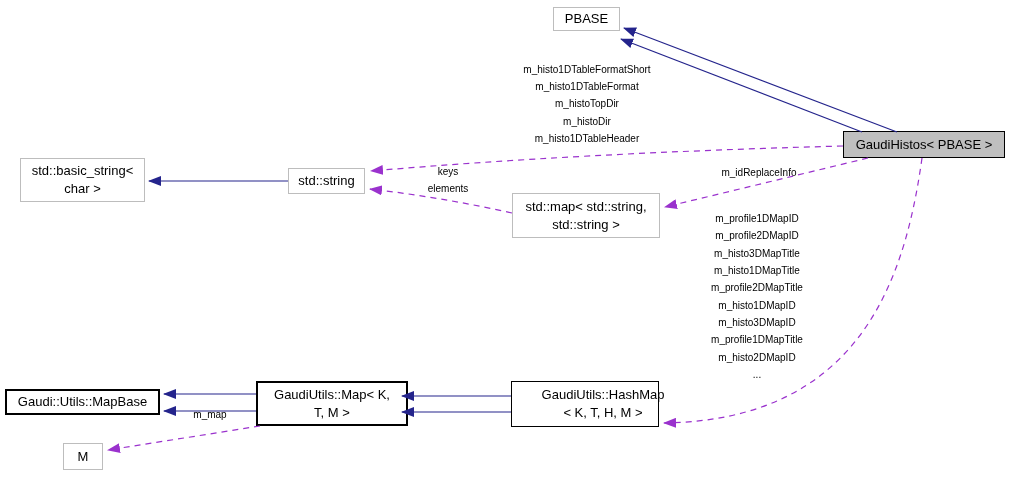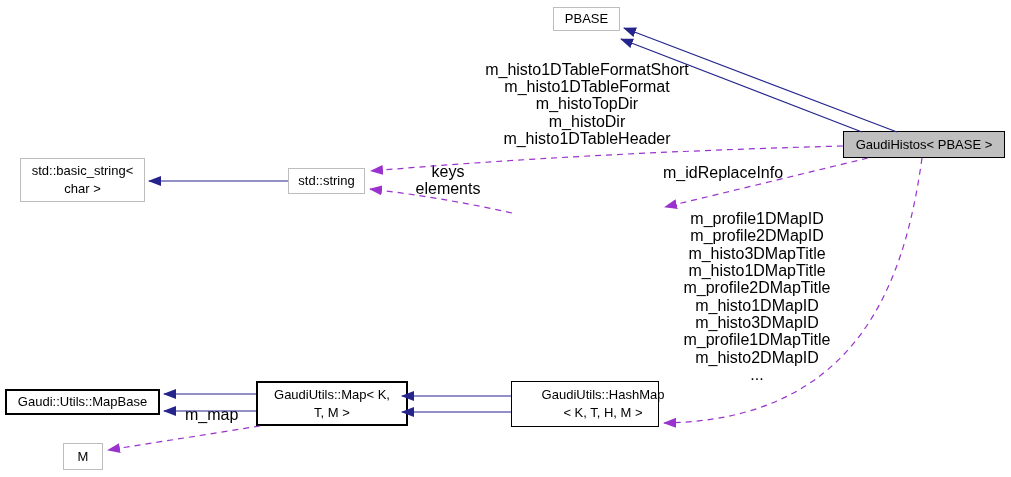--- a/index.html
+++ b/index.html
@@ -19,21 +19,21 @@
     align-items:center;justify-content:center;
     font-size:13px;color:#000;text-align:center;
     line-height:1.35;white-space:nowrap;
     z-index:1;
   }
   .node.black{border:2px solid var(--border-black,#000);justify-content:center;}
   .node.black-thin{border:1.5px solid var(--border-black,#000);padding-left:36px;}
   .node.highlight{background:var(--highlight-fill,#bfbfbf);border:1.5px solid var(--border-black,#000);}
   .edge-label{
     position:absolute;
-    font-size:16px;color:#000;
+    font-size:10px;color:#000;
     text-align:center;line-height:17.2px;
     z-index:1;white-space:nowrap;
   }
   svg.edges{
     position:absolute;left:0;top:0;
     pointer-events:none;z-index:2;
   }
   .e-solid{stroke:var(--edge-solid,#191970);fill:none;stroke-width:1.2px;}
   .e-dash{stroke:var(--edge-dashed,#9a32cd);fill:none;stroke-width:1.2px;stroke-dasharray:6 5;}
   .f-solid{fill:var(--edge-solid,#191970);stroke:none;}
@@ -54,20 +54,24 @@
 
   <div class="node" style="left:20px;top:158px;width:125px;height:44px">
     <span>std::basic_string&lt;</span>
     <span>char &gt;</span>
   </div>
 
   <div class="node" style="left:288px;top:168px;width:77px;height:26px">
     <span>std::string</span>
   </div>
 
+  <div class="node" style="left:512px;top:193px;width:148px;height:45px">
+    <span>std::map&lt; std::string,</span>
+    <span>std::string &gt;</span>
+  </div>
 
   <div class="node black" style="left:5px;top:389px;width:155px;height:26px">
     <span>Gaudi::Utils::MapBase</span>
   </div>
 
   <div class="node black" style="left:256px;top:381px;width:152px;height:45px">
     <span>GaudiUtils::Map&lt; K,</span>
     <span>T, M &gt;</span>
   </div>
 
@@ -86,21 +90,21 @@
     <div>m_histoTopDir</div>
     <div>m_histoDir</div>
     <div>m_histo1DTableHeader</div>
   </div>
 
   <div class="edge-label" style="left:408px;top:163px;width:80px">
     <div>keys</div>
     <div>elements</div>
   </div>
 
-  <div class="edge-label" style="left:663px;top:164px;width:120px">
+  <div class="edge-label" style="left:699px;top:164px;width:120px">
     <div>m_idReplaceInfo</div>
   </div>
 
   <div class="edge-label" style="left:657px;top:210px;width:200px;line-height:17.35px">
     <div>m_profile1DMapID</div>
     <div>m_profile2DMapID</div>
     <div>m_histo3DMapTitle</div>
     <div>m_histo1DMapTitle</div>
     <div>m_profile2DMapTitle</div>
     <div>m_histo1DMapID</div>

